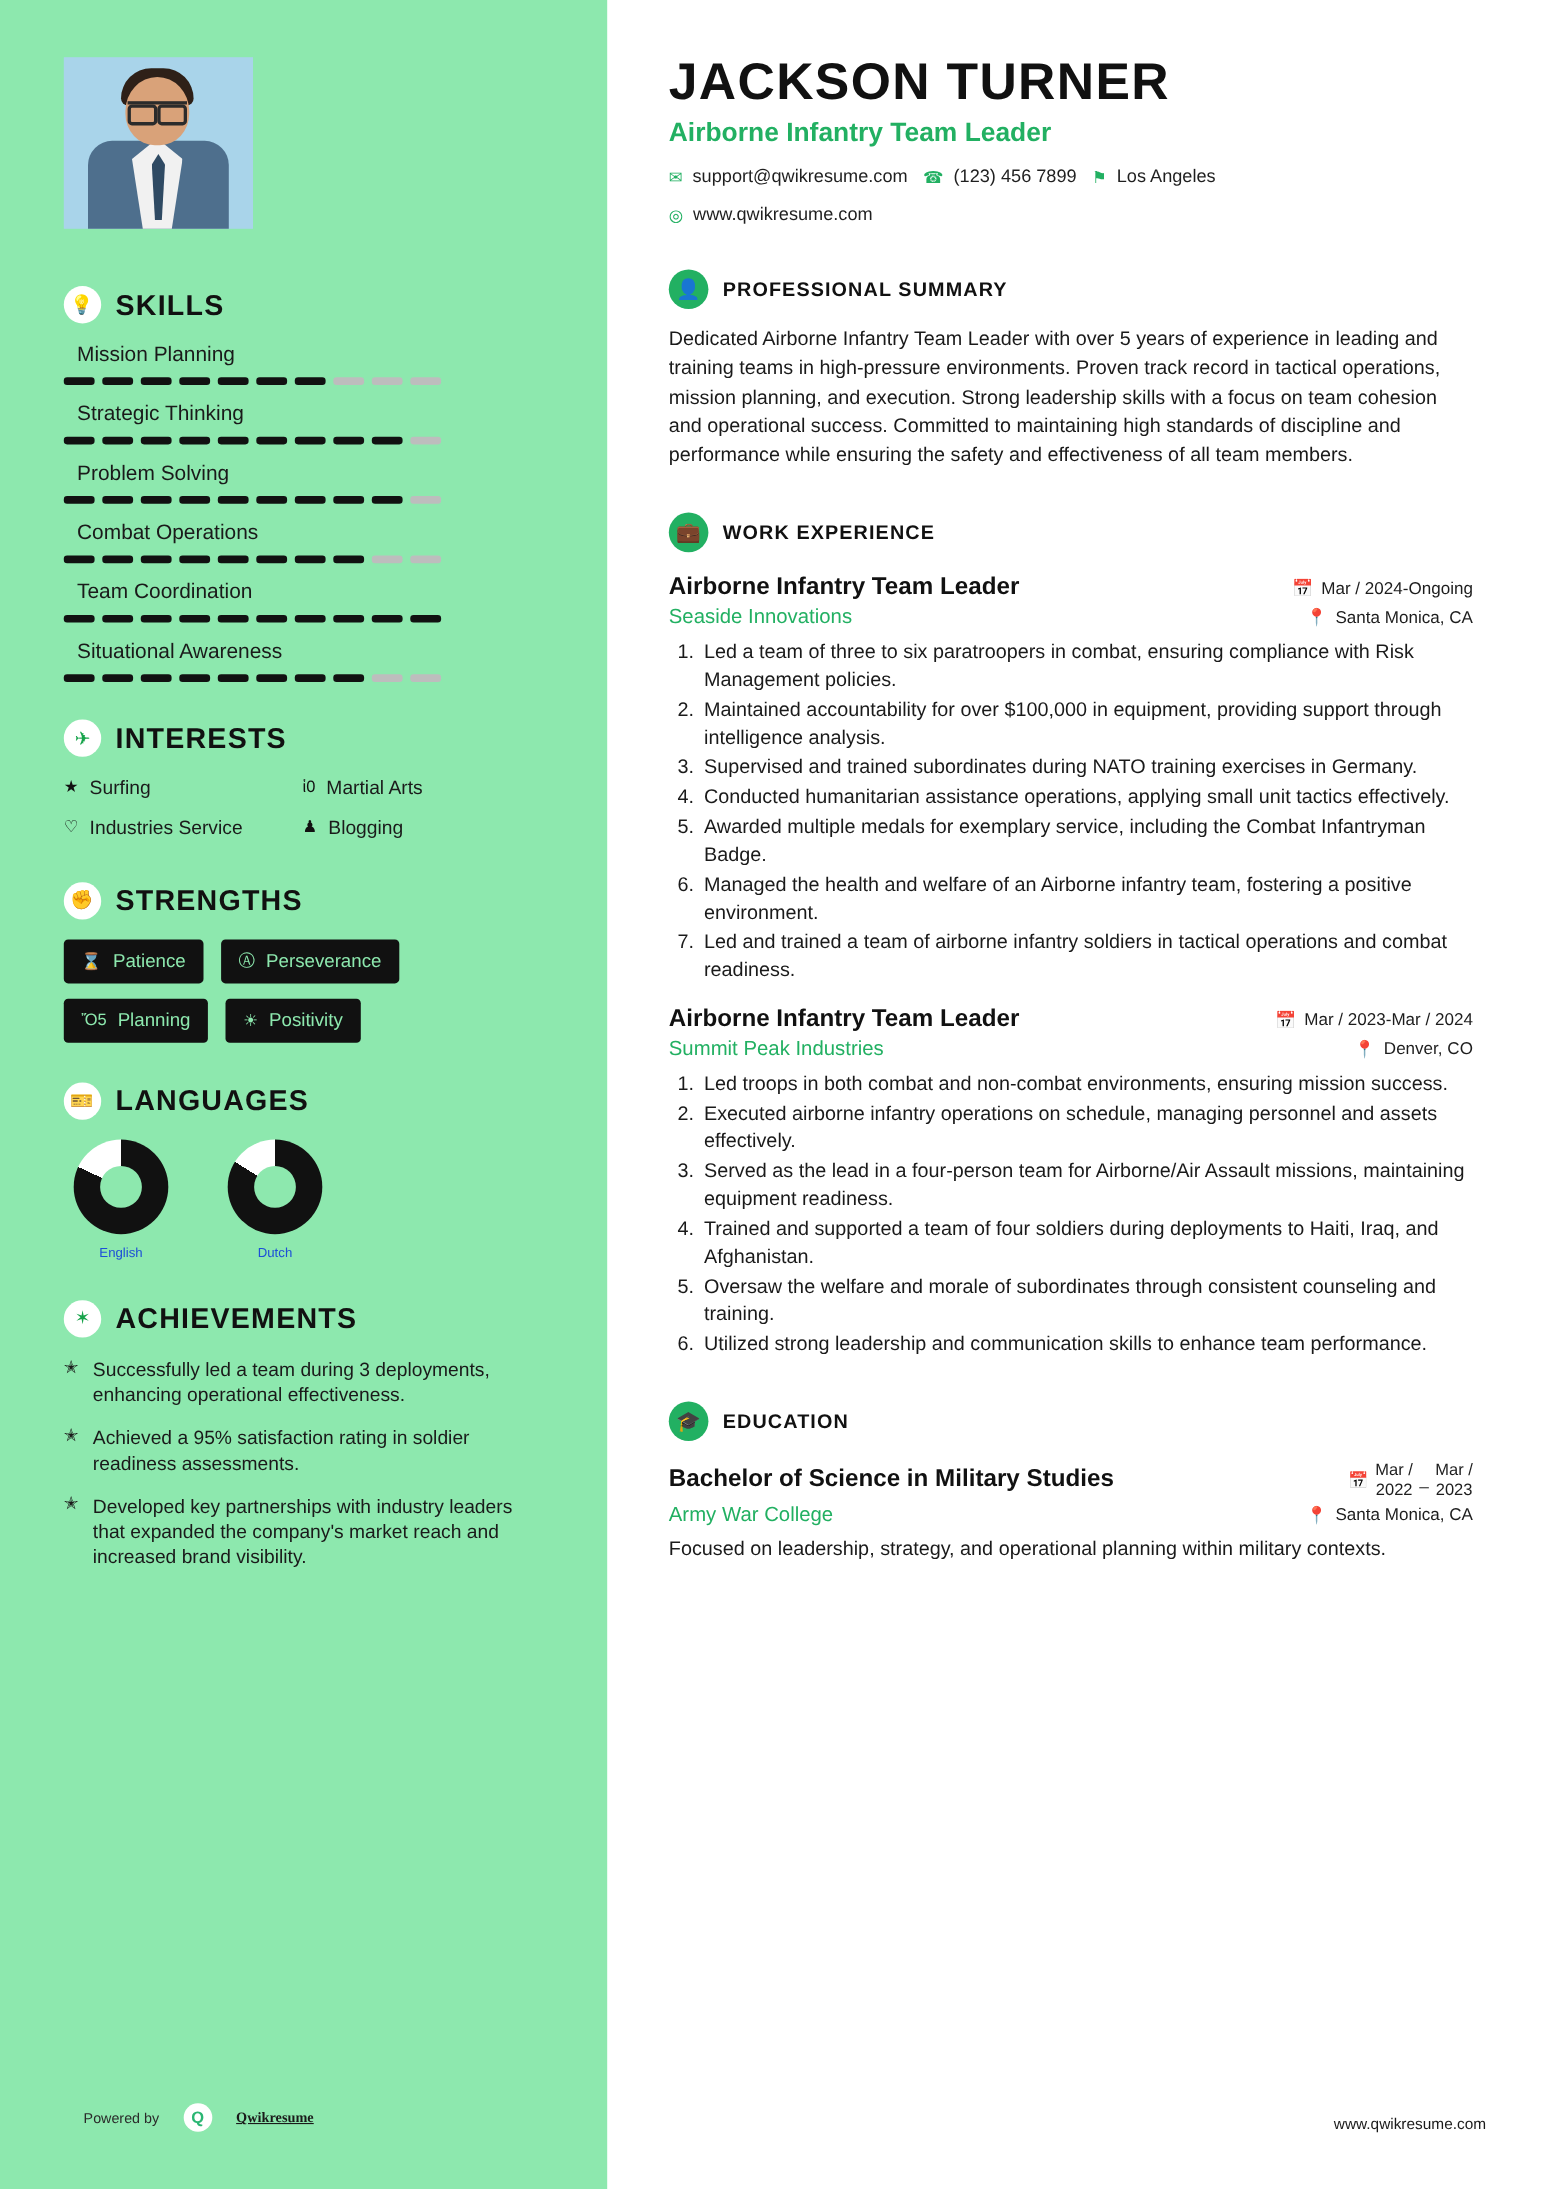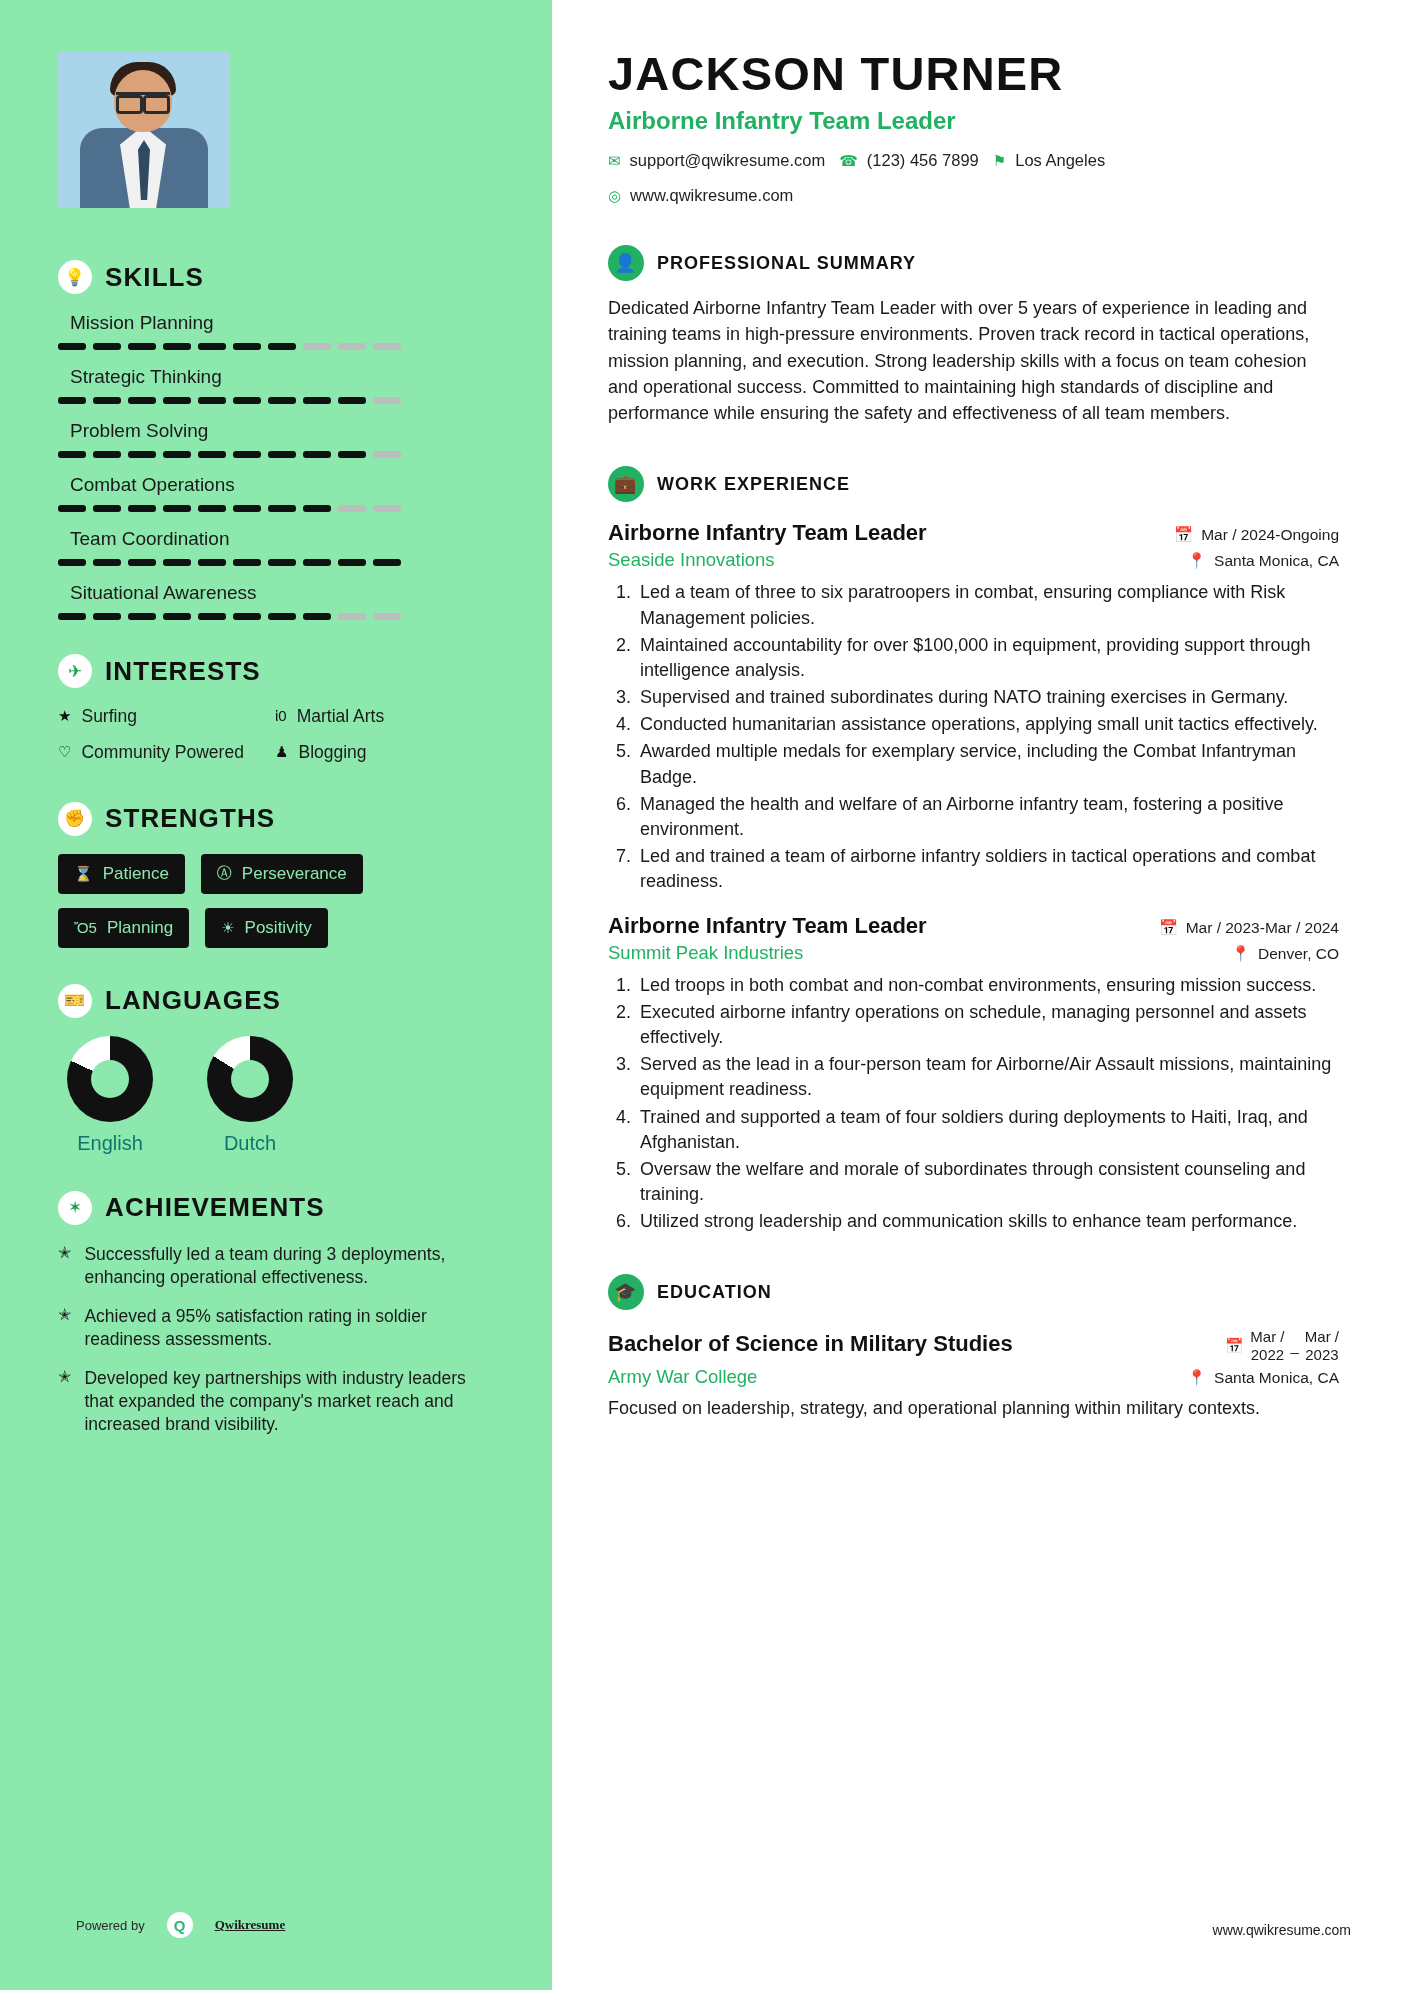--- a/index.html
+++ b/index.html
@@ -163,21 +163,21 @@
     position: relative;
   }
   .donut:after {
     content: "";
     position: absolute;
     left: 24px; top: 24px;
     width: 38px; height: 38px;
     border-radius: 50%;
     background: #8de8ae;
   }
-  .lang-name { font-size: 20px; color: #0f766e; }
+  .lang-name { font-size: 12px; color: #1d4ed8; }
 
   .achievements { margin-top: 36px; }
   .ach {
     display: flex;
     gap: 13px;
     margin-bottom: 16px;
     font-size: 17.5px;
     color: #1a1a1a;
     line-height: 1.32;
   }
@@ -394,21 +394,21 @@
           <div class="interest">
             <span class="ico">★</span>
             <span>Surfing</span>
           </div>
           <div class="interest">
             <span class="ico">ἱ0</span>
             <span>Martial Arts</span>
           </div>
           <div class="interest">
             <span class="ico">♡</span>
-            <span>Community Powered</span>
+            <span>Industries Service</span>
           </div>
           <div class="interest">
             <span class="ico">♟</span>
             <span>Blogging</span>
           </div>
         </div>
     </section>
 
     <section class="strengths">
       <div class="sec-head">

